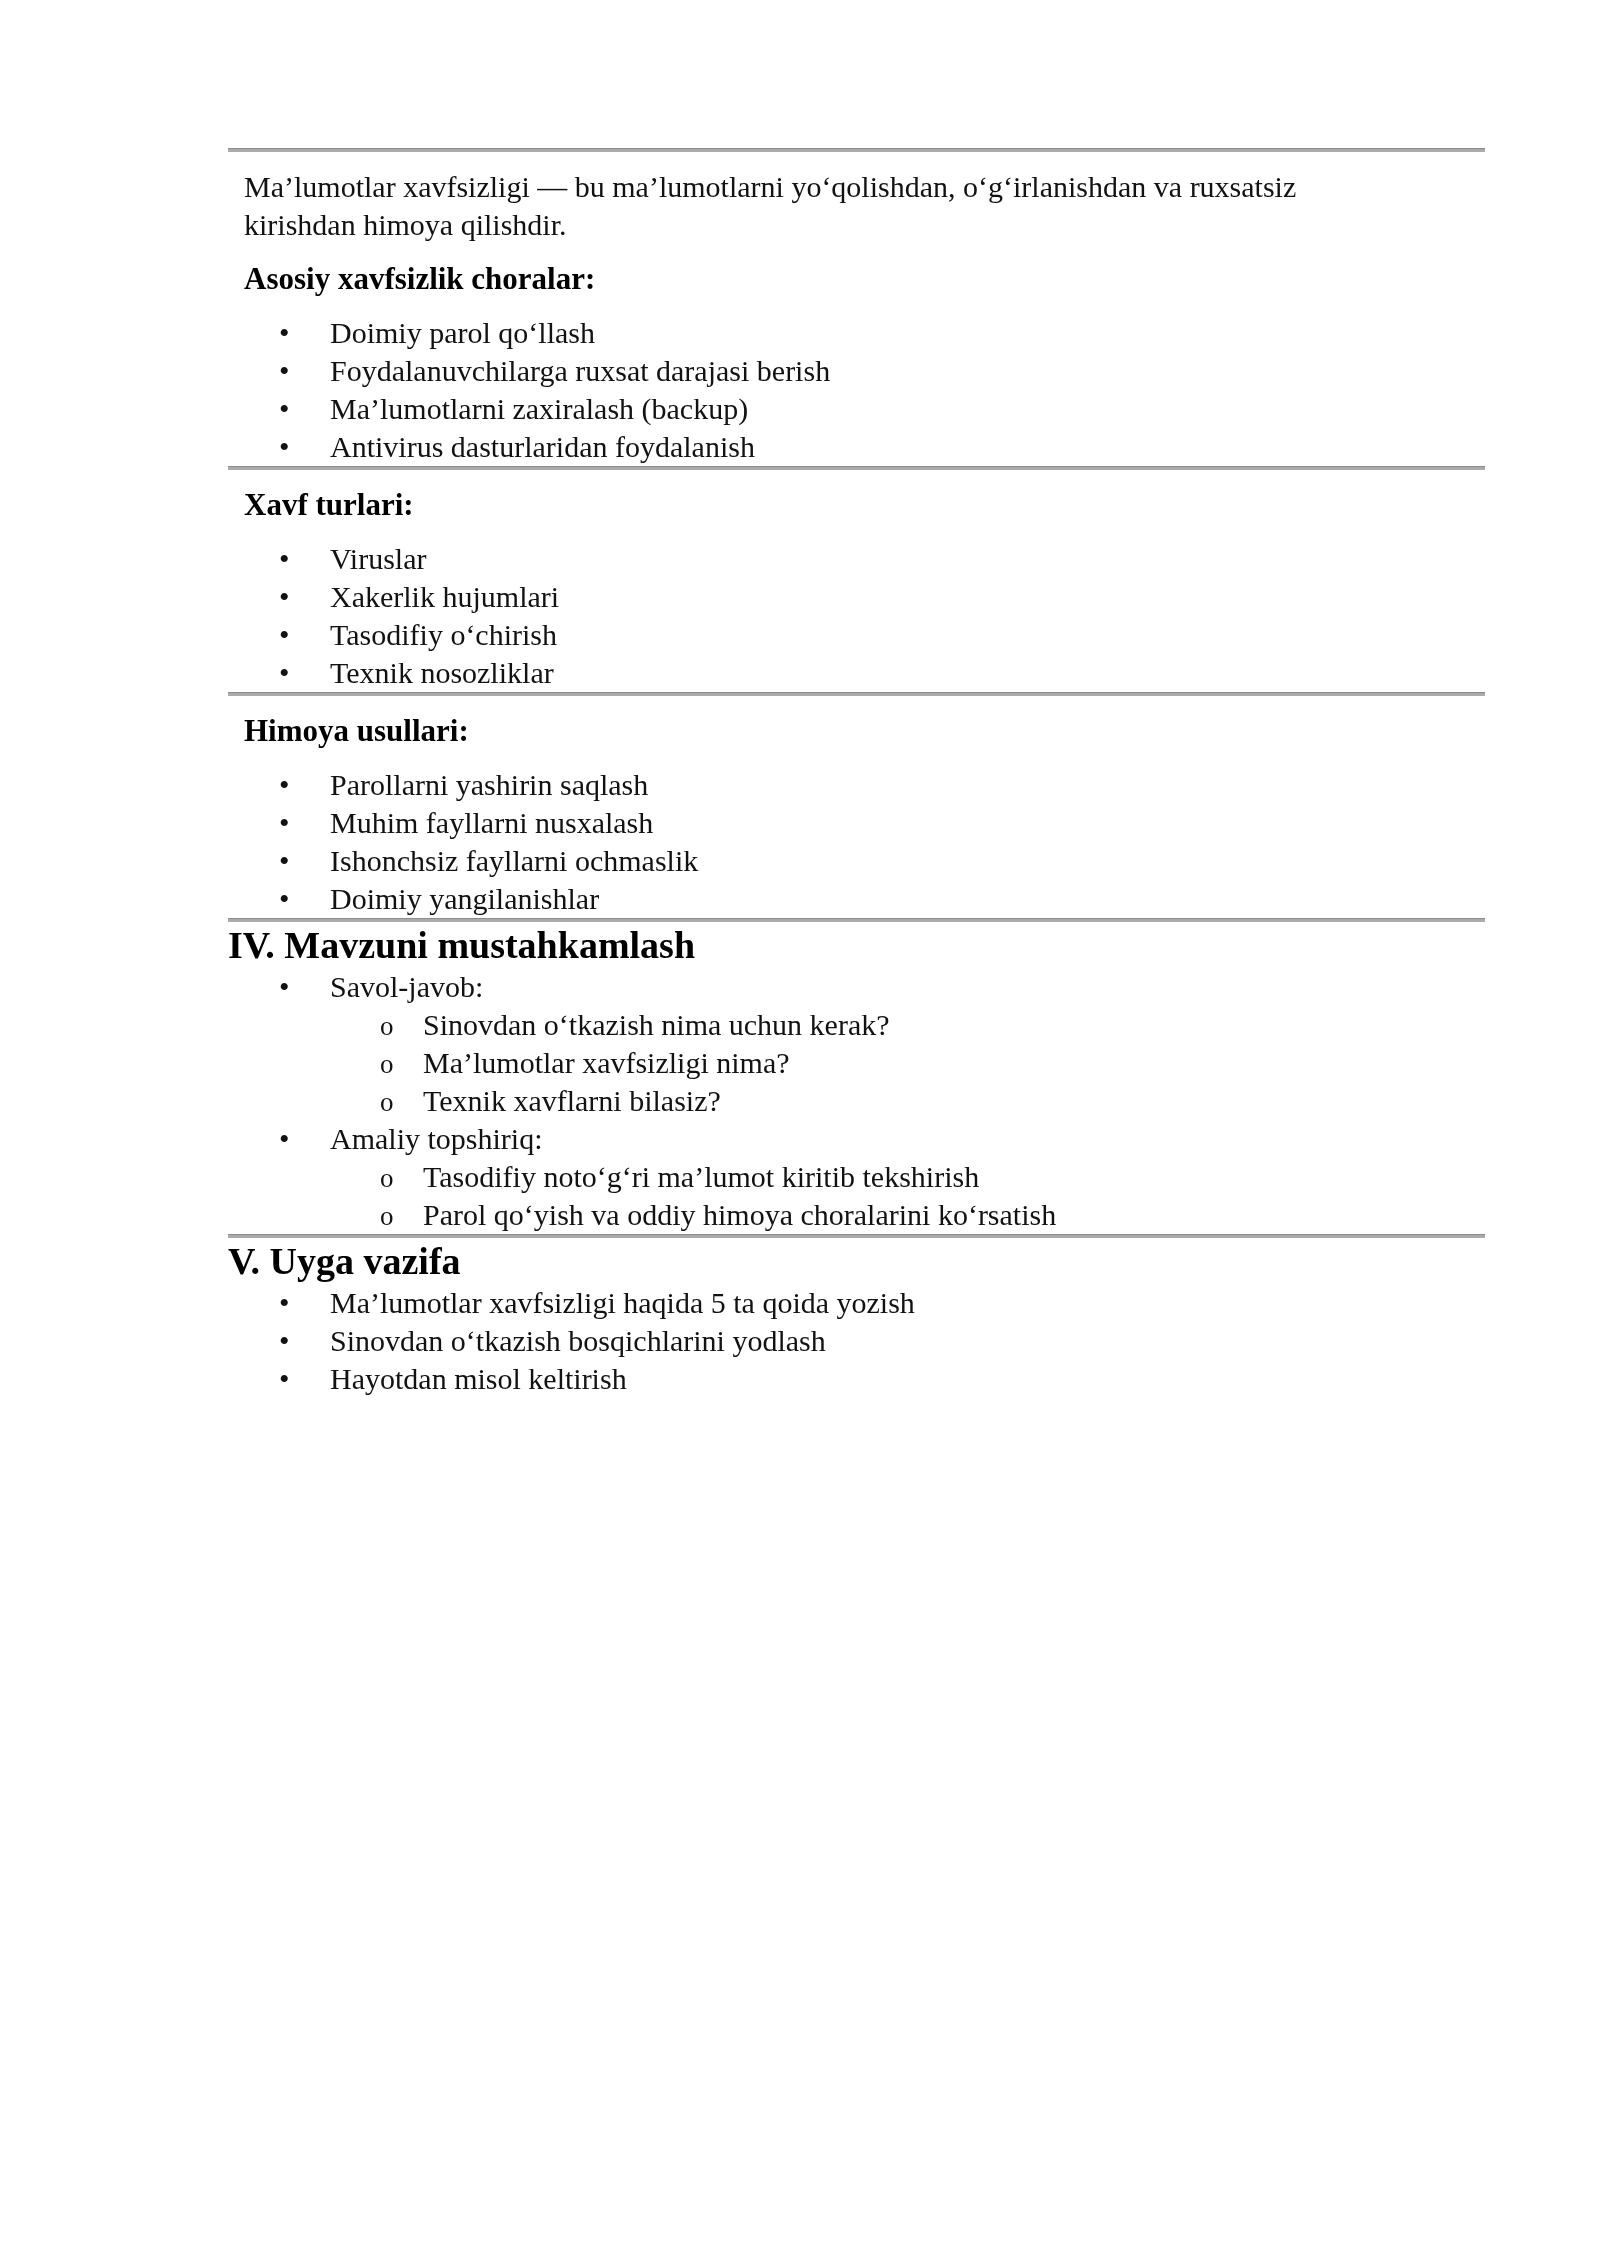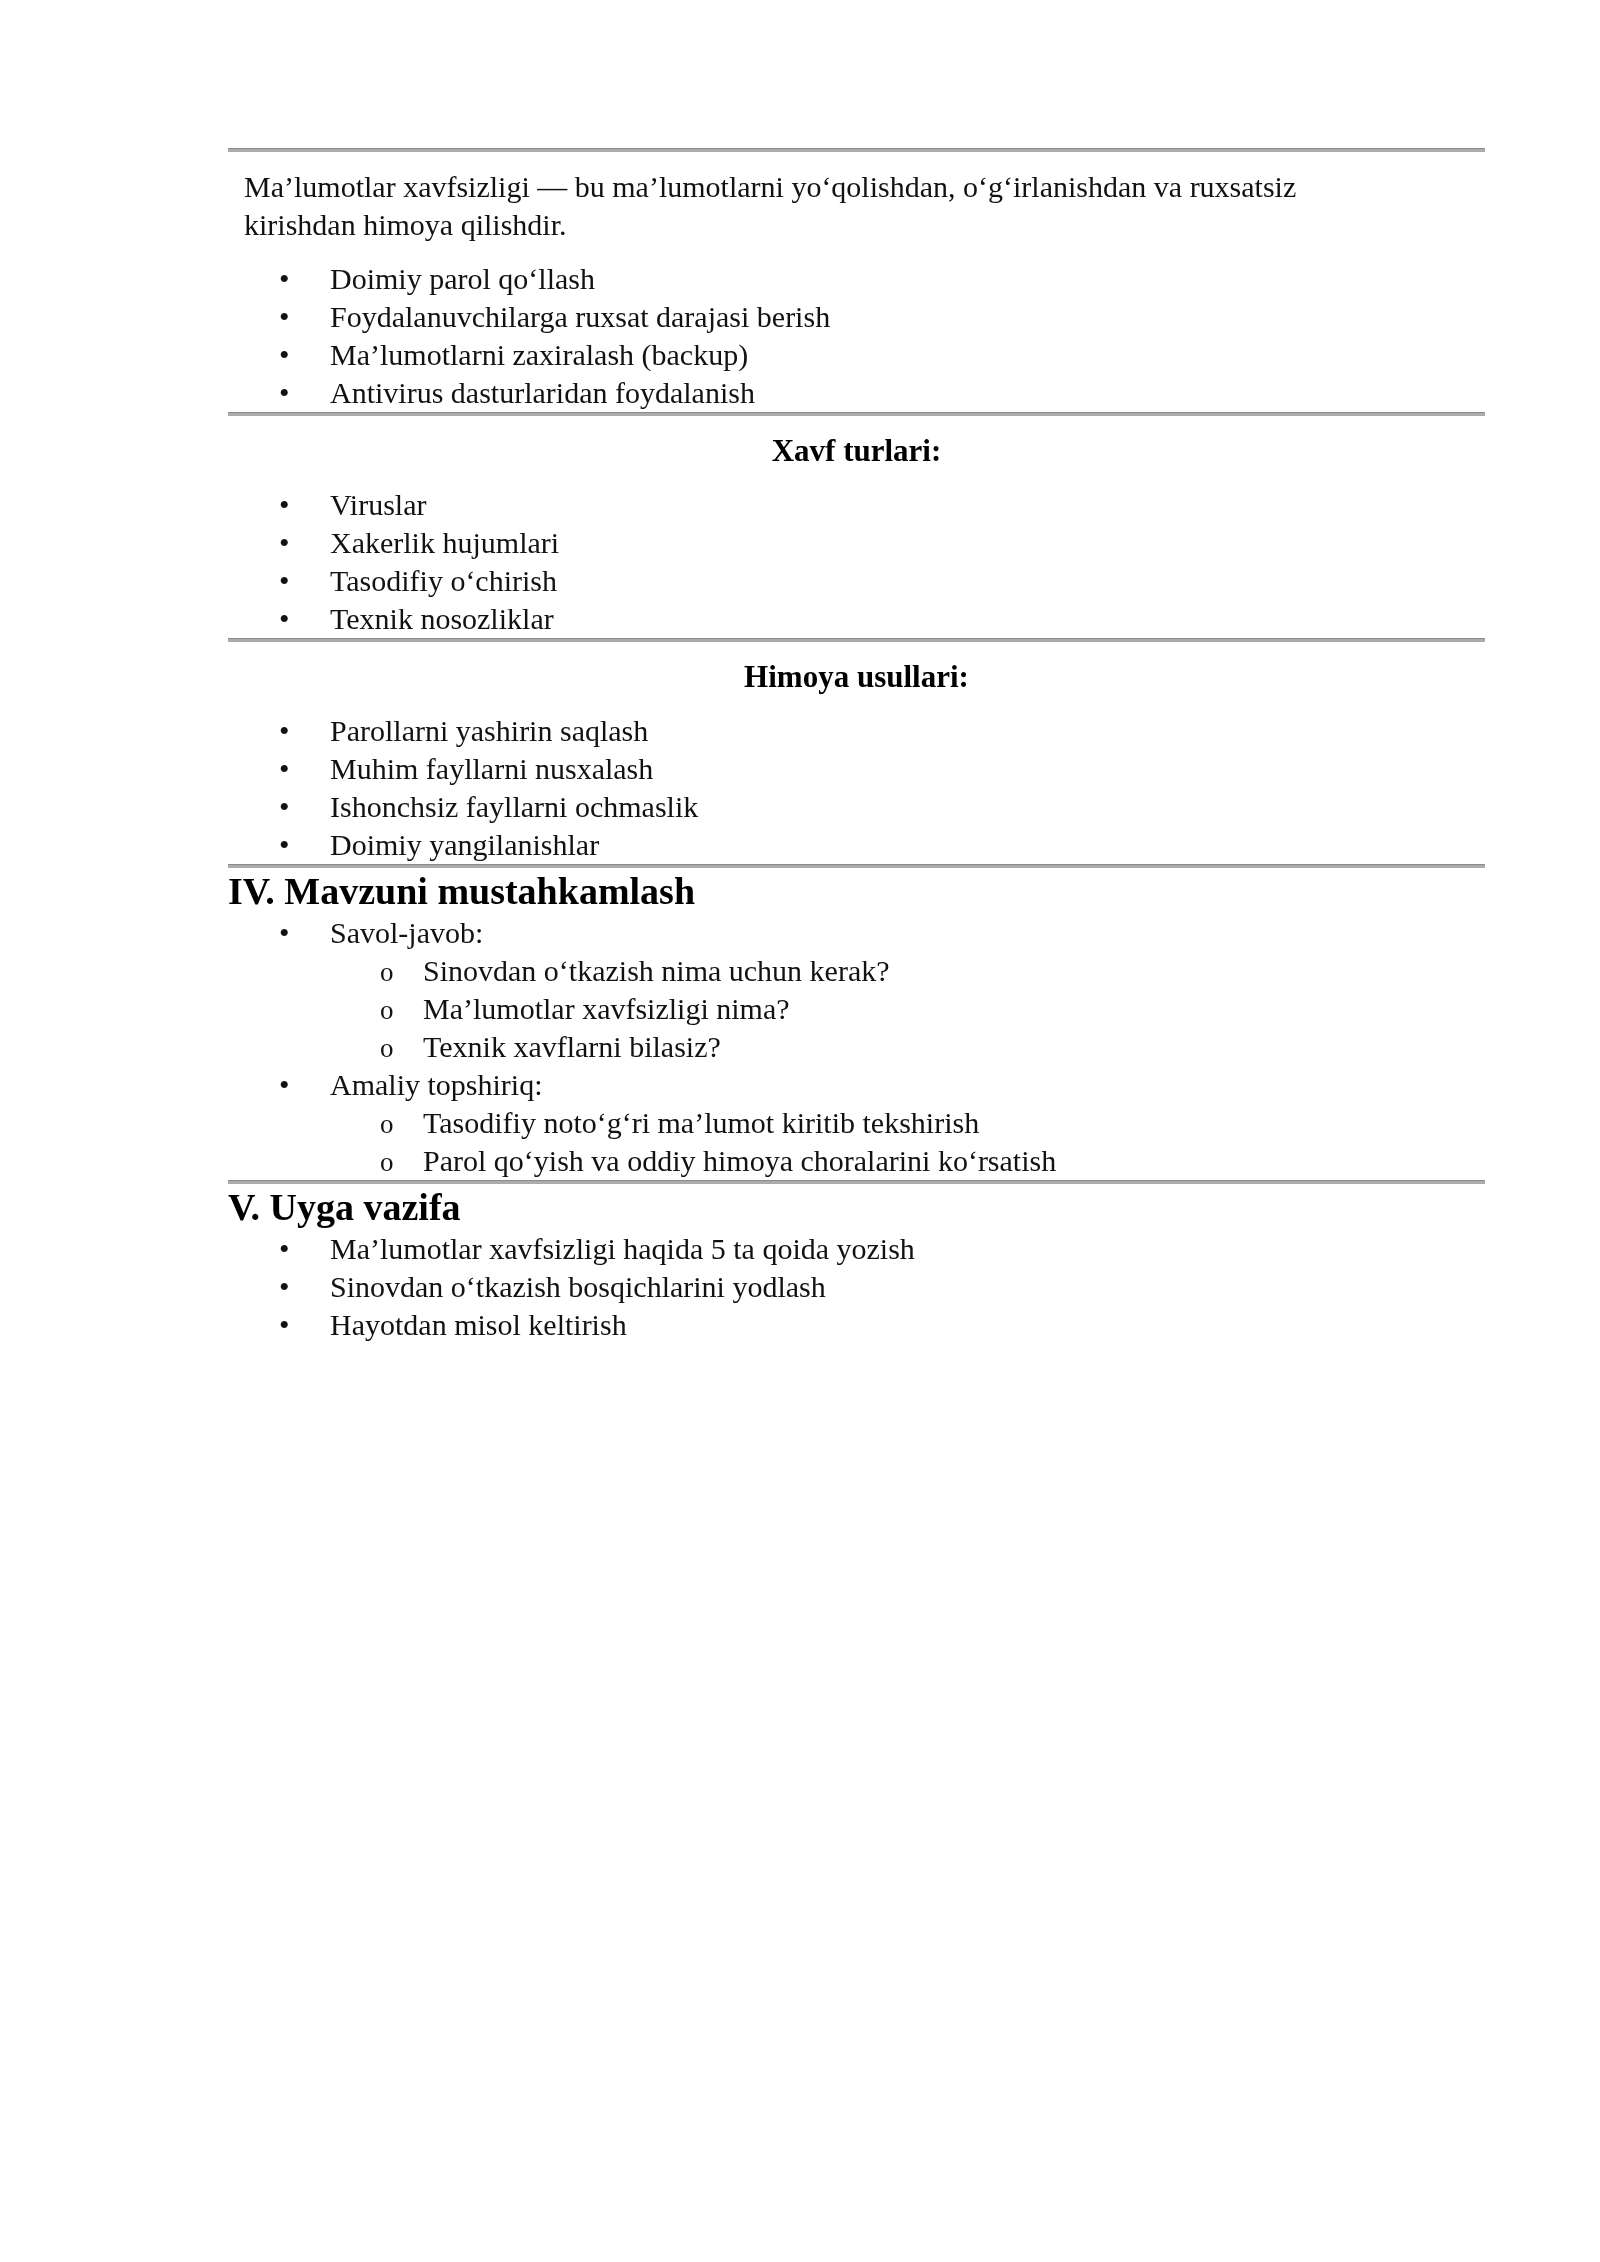--- a/index.html
+++ b/index.html
@@ -73,38 +73,39 @@
   li.li-l2 > .marker {
     position: absolute;
     left: 50px;
     top: 1px;
     font-size: 27px;
   }
   
   .m-h2-first   { margin-top: 74px; margin-bottom: 36px; }
   .m-intro      { margin-bottom: 38px; }
   .m-label      { margin-top: 38px; }
-  .m-label-sect { margin-top: 66px; text-align: center; }
+  .m-label-sect { margin-top: 66px; }
   .m-list       { margin-top: 38px; }
   .m-hr         { margin-top: 34px; }
   .m-hr-tight   { margin-top: 30px; }
   .m-h2-sect    { margin-top: 66px; }
   .m-h2-last    { margin-top: 76px; }
   .m-list-loose { margin-top: 40px; }
 </style>
 </head>
 <body>
 
 <div class="page">
 
   <hr class="divider">
 
 
   <p class="body-par intro m-intro">Ma’lumotlar xavfsizligi — bu ma’lumotlarni yo‘qolishdan, o‘g‘irlanishdan va ruxsatsiz kirishdan himoya qilishdir.</p>
 
+  <p class="body-par bold-label m-label">Asosiy xavfsizlik choralar:</p>
 
   <ul class="blist m-list">
     <li class="li-l1">
       <span class="marker">•</span>
       <span>Doimiy parol qo‘llash</span>
     </li>
     <li class="li-l1">
       <span class="marker">•</span>
       <span>Foydalanuvchilarga ruxsat darajasi berish</span>
     </li>

